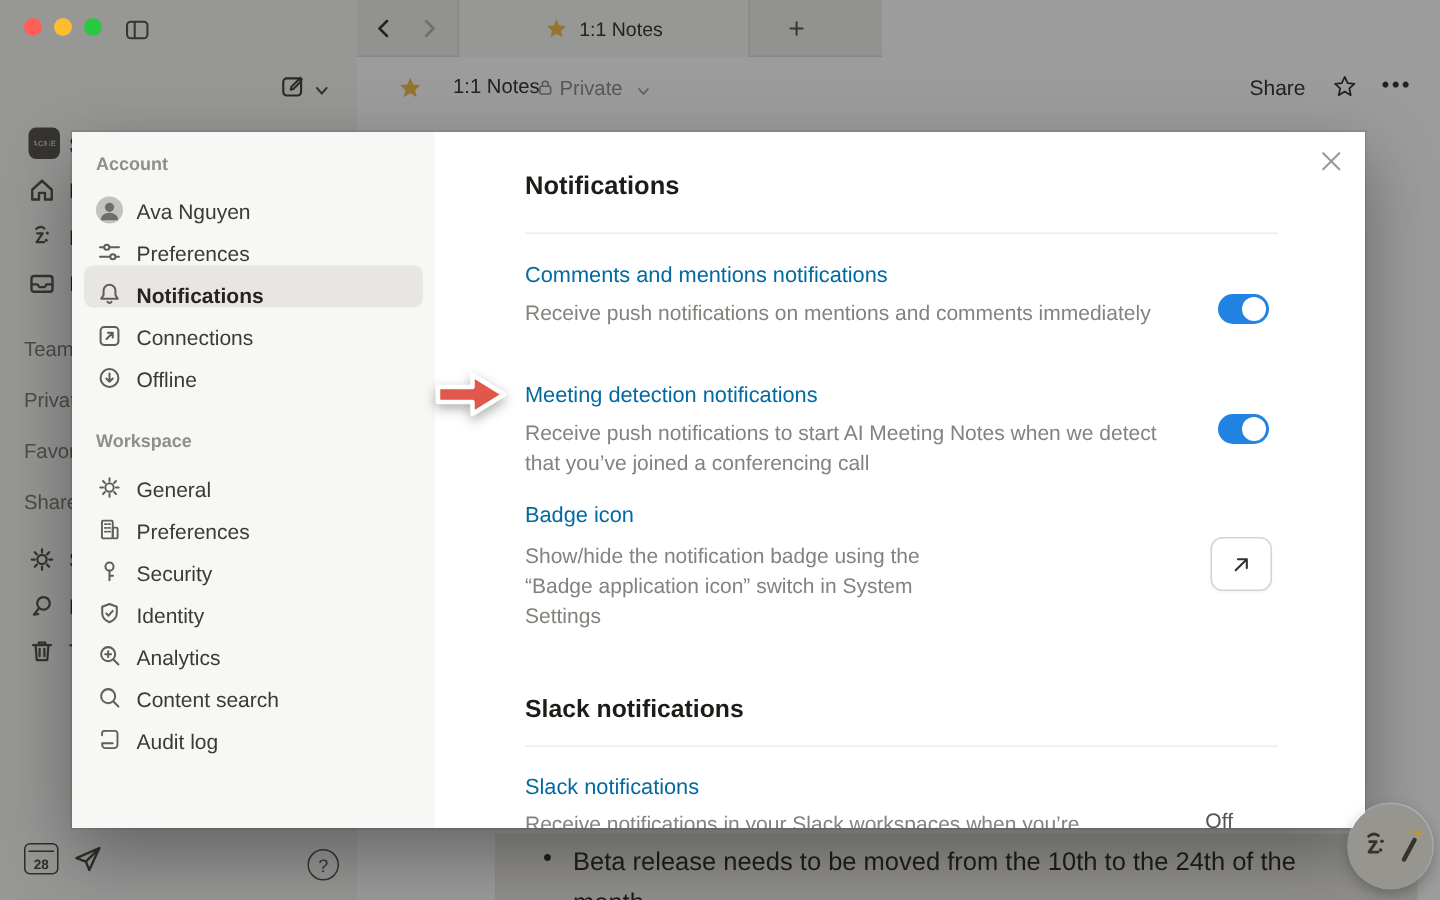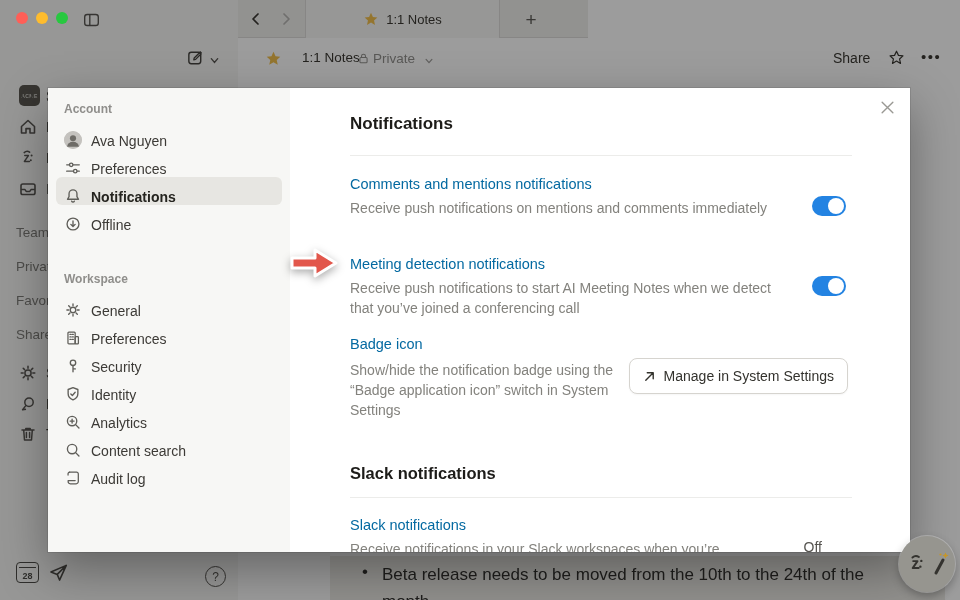--- a/index.html
+++ b/index.html
@@ -50,21 +50,21 @@
   
   .overlay{position:absolute;inset:0;background:rgba(8,8,8,0.40);z-index:5}
   .tl{position:absolute;top:12px;width:12px;height:12px;border-radius:50%;z-index:6}
 
   
   .modal{position:absolute;left:48px;top:88px;width:862px;height:464px;background:#fff;
      border-radius:0;z-index:10;display:flex;overflow:hidden;
      box-shadow:0 0 0 1px rgba(0,0,0,.09),0 18px 45px rgba(0,0,0,.35)}
   .m-side{width:242px;flex:none;background:#f7f7f5;box-sizing:border-box;padding-top:12px}
   .m-label{margin:2px 16px 5px;font-size:12px;font-weight:600;color:#8f8e8b}
-  .m-label.ws{margin-top:39px}
+  .m-label.ws{margin-top:26px}
   .m-item{display:flex;align-items:flex-end;gap:9px;height:28px;margin:0 8px;padding:0 8px;
      border-radius:6px;font-size:14px;color:#3c3a36}
   .m-item.sel{background:#e7e6e2;font-weight:600;color:#25241f}
   .m-item .mi{width:18px;height:18px;flex:none;color:#5f5e59}
   .avatar{width:18px;height:18px;flex:none;border-radius:50%;background:#c9c7c3;overflow:hidden;
      display:flex;align-items:center;justify-content:center}
   .m-main{flex:1;position:relative}
   .m-close{position:absolute;right:14px;top:12px;width:16px;height:16px;color:#9a9994;cursor:pointer}
   .m-h1{position:absolute;left:60px;top:26px;font-size:17px;font-weight:600;color:#1d1c19}
   .m-div{position:absolute;left:60px;right:58px;height:1px;background:#ececea}
@@ -275,20 +275,29 @@
     <div class="m-item sel">
       <span class="mi">
         <svg width="18" height="18" viewBox="0 0 20 20" fill="none" stroke="currentColor" stroke-width="1.5" stroke-linejoin="round">
             <path d="M10 3.2 a4.4 4.4 0 0 1 4.4 4.4 v3.1 l1.7 2.9 H3.9 l1.7-2.9 V7.6 A4.4 4.4 0 0 1 10 3.2 Z"></path>
             <path d="M8.5 15.8 a1.7 1.7 0 0 0 3 0" stroke-linecap="round"></path>
           </svg>
       </span>
       <span>Notifications</span>
     </div>
 
+    <div class="m-item">
+      <span class="mi">
+        <svg width="18" height="18" viewBox="0 0 20 20" fill="none" stroke="currentColor" stroke-width="1.5" stroke-linecap="round" stroke-linejoin="round">
+            <rect x="3.4" y="3.4" width="13.2" height="13.2" rx="2.6"></rect>
+            <path d="M7.8 12.2 L12.4 7.6 M8.8 7.6 h3.6 v3.6"></path>
+          </svg>
+      </span>
+      <span>Connections</span>
+    </div>
 
     <div class="m-item">
       <span class="mi">
         <svg width="18" height="18" viewBox="0 0 20 20" fill="none" stroke="currentColor" stroke-width="1.5" stroke-linecap="round" stroke-linejoin="round">
             <circle cx="10" cy="10" r="6.6"></circle>
             <path d="M10 6.6 v6 M7.6 10.4 l2.4 2.4 2.4-2.4"></path>
           </svg>
       </span>
       <span>Offline</span>
     </div>
@@ -385,21 +394,20 @@
     <div class="set-title" style="top:168px">Meeting detection notifications</div>
     <div class="set-desc" style="top:190px">Receive push notifications to start AI Meeting Notes when we detect that you’ve joined a conferencing call</div>
     <div class="toggle" style="top:188px"></div>
 
     <div class="set-title" style="top:248px">Badge icon</div>
     <div class="set-desc narrow" style="top:272px">Show/hide the notification badge using the “Badge application icon” switch in System Settings</div>
     <div class="m-btn">
       <svg width="13" height="13" viewBox="0 0 14 14">
           <path d="M3 11 L11 3 M4.6 3 H11 V9.4" fill="none" stroke="#33322d" stroke-width="1.5" stroke-linecap="round" stroke-linejoin="round"></path>
         </svg>
-      <span>Manage in System Settings</span>
     </div>
 
     <div class="m-h2">Slack notifications</div>
     <div class="m-div" style="top:409px"></div>
     <div class="set-title" style="top:429px">Slack notifications</div>
     <div class="slack-desc">Receive notifications in your Slack workspaces when you’re</div>
     <div class="slack-off">Off</div>
   </div>
 </div>
 

